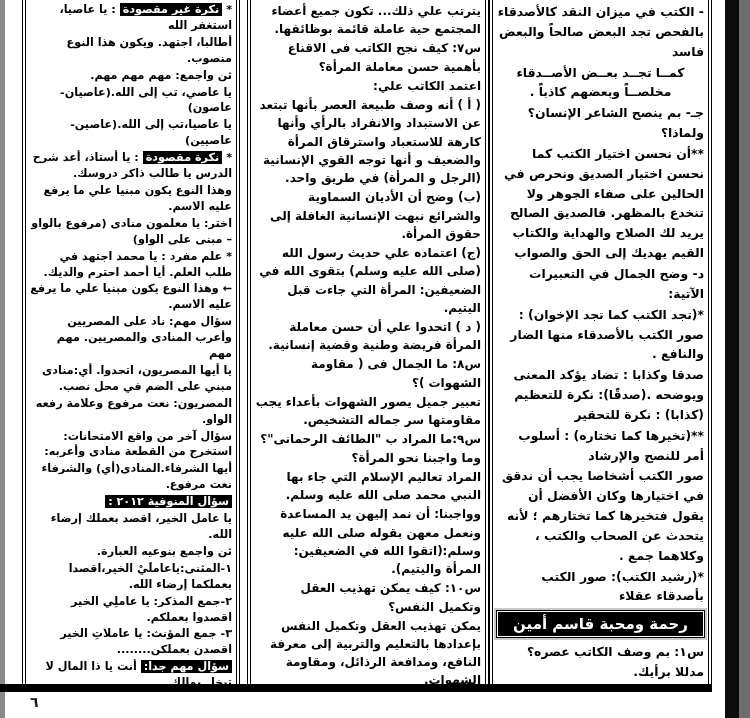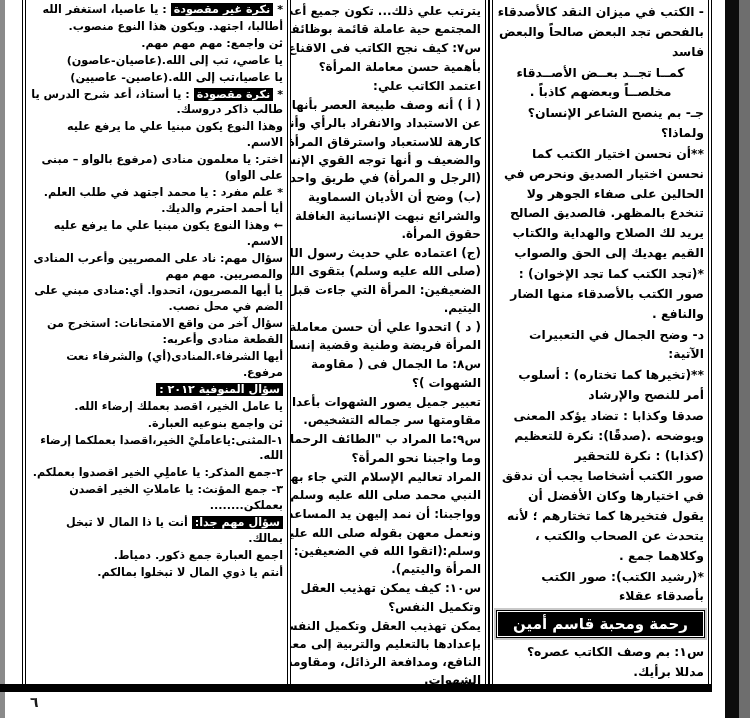--- a/index.html
+++ b/index.html
@@ -11,21 +11,21 @@
   
   .edge-left{position:absolute;left:0;top:0;width:5px;height:718px;background:#8a8a8a;}
   .edge-black{position:absolute;left:725px;top:0;width:14px;height:718px;background:#0c0c0c;}
   .edge-gray{position:absolute;left:739px;top:0;width:11px;height:718px;background:#6e6e6e;}
   
   .col{
     position:absolute;top:0;height:684px;box-sizing:border-box;background:#fff;
     border-left:4px double #000;border-right:4px double #000;
     padding:2px 4px;overflow:hidden;
   }
-  .col-left {left:22px; width:269px;}
+  .col-left {left:22px; width:218px;}
   .col-mid  {left:247px;width:242px;}
   .col-right{left:489px;width:223px;}
   .bottom-rule{position:absolute;left:0;top:684px;width:712px;height:8px;background:#000;}
   .page-number{position:absolute;left:30px;top:694px;font-size:14px;font-weight:bold;color:#1a1a1a;}
   
   .para{color:#000;text-align:right;margin:0 0 1px 0;}
   .col-right .para{font-size:12.4px;line-height:1.6;}
   .col-mid   .para{font-size:12px;  line-height:1.52;}
   .col-left  .para{font-size:11.2px;line-height:1.42;}
   .center{text-align:center;}
@@ -43,24 +43,24 @@
 <body>
 
 <div class="page">
   <div class="edge-left"></div>
 
   <div class="col col-right">
       <div class="para"><span class="s-b">- الكتب في ميزان النقد كالأصدقاء بالفحص تجد البعض صالحاً والبعض فاسد</span></div>
       <div class="para center"><span class="s-b">كمــا تجــد بعــض الأصــدقاء مخلصــاً وبعضهم كاذباً .</span></div>
       <div class="para"><span class="s-bu">جـ- بم ينصح الشاعر الإنسان؟ ولماذا؟</span></div>
       <div class="para"><span class="s-b">**أن نحسن اختيار الكتب كما نحسن اختيار الصديق ونحرص في الحالين على صفاء الجوهر ولا تنخدع بالمظهر. فالصديق الصالح يريد لك الصلاح والهداية والكتاب القيم يهديك إلى الحق والصواب</span></div>
+      <div class="para"><span class="s-bu">د- وضح الجمال في التعبيرات الآتية:</span></div>
       <div class="para"><span class="s-b">*(تجد الكتب كما تجد الإخوان) : صور الكتب بالأصدقاء منها الضار والنافع .</span></div>
-      <div class="para"><span class="s-bu">د- وضح الجمال في التعبيرات الآتية:</span></div>
+      <div class="para"><span class="s-b">صدقا وكذابا : تضاد يؤكد المعنى ويوضحه .(صدقًا): نكرة للتعظيم (كذابا) : نكرة للتحقير</span></div>
       <div class="para"><span class="s-b">**(تخيرها كما تختاره) : أسلوب أمر للنصح والإرشاد</span></div>
-      <div class="para"><span class="s-b">صدقا وكذابا : تضاد يؤكد المعنى ويوضحه .(صدقًا): نكرة للتعظيم (كذابا) : نكرة للتحقير</span></div>
       <div class="para"><span class="s-b">صور الكتب أشخاصا يجب أن ندقق في اختيارها وكان الأفضل أن يقول فتخيرها كما تختارهم ؛ لأنه يتحدث عن الصحاب والكتب ، وكلاهما جمع .</span></div>
       <div class="para"><span class="s-b">*(رشيد الكتب): صور الكتب بأصدقاء عقلاء</span></div>
       <div class="banner"><span>رحمة ومحبة قاسم أمين</span></div>
       <div class="para"><span class="s-bu">س١: بم وصف الكاتب عصره؟ مدللا برأيك.</span></div>
       <div class="para"></div>
     </div>
   <div class="col col-mid">
       <div class="para"><span class="s-b">يترتب علي ذلك... تكون جميع أعضاء المجتمع حية عاملة قائمة بوظائفها.</span></div>
       <div class="para"><span class="s-bu">س٧: كيف نجح الكاتب فى الاقناع بأهمية حسن معاملة المرأة؟</span></div>
       <div class="para"><span class="s-bu">اعتمد الكاتب علي:</span></div>
@@ -82,20 +82,21 @@
       <div class="para"><span class="s-b">ثن واجمع: مهم مهم مهم.</span></div>
       <div class="para"><span class="s-b">يا عاصي، تب إلى الله.(عاصيان-عاصون)</span></div>
       <div class="para"><span class="s-b">يا عاصيا،تب إلى الله.(عاصين- عاصيين)</span></div>
       <div class="para"><span class="s-b">* </span><span class="s-hl">نكرة مقصودة</span><span class="s-b"> : يا أستاذ، أعد شرح الدرس  يا طالب ذاكر دروسك.</span></div>
       <div class="para"><span class="s-b">وهذا النوع يكون مبنيا علي ما يرفع عليه الاسم.</span></div>
       <div class="para"><span class="s-b">اختر: يا معلمون منادى (مرفوع بالواو – مبنى على الواو)</span></div>
       <div class="para"><span class="s-b">* علم مفرد : يا محمد اجتهد في طلب العلم.   أيا أحمد احترم والديك.</span></div>
       <div class="para"><span class="s-b">← وهذا النوع يكون مبنيا علي ما يرفع عليه الاسم.</span></div>
       <div class="para"><span class="s-bu">سؤال مهم:</span><span class="s-b"> ناد على المصريين وأعرب المنادى والمصريين. مهم مهم</span></div>
       <div class="para"><span class="s-b">يا أيها المصريون، اتحدوا. أي:منادى مبني على الضم في محل نصب.</span></div>
+      <div class="para"><span class="s-b">المصريون: نعت مرفوع وعلامة رفعه الواو.</span></div>
       <div class="para"><span class="s-bu">سؤال آخر من واقع الامتحانات:</span><span class="s-b"> استخرج من القطعة منادى وأعربه:</span></div>
       <div class="para"><span class="s-b">أيها الشرفاء.المنادى(أي) والشرفاء نعت مرفوع.</span></div>
       <div class="para"><span class="s-hl">سؤال المنوفية ٢٠١٢ :</span></div>
       <div class="para"><span class="s-b">يا عامل الخير، اقصد بعملك إرضاء الله.</span></div>
       <div class="para"><span class="s-b">ثن واجمع بنوعيه العبارة.</span></div>
       <div class="para"><span class="s-b">١-المثنى:ياعاملَيْ الخير،اقصدا بعملكما إرضاء الله.</span></div>
       <div class="para"><span class="s-b">٢-جمع المذكر: يا عاملِي الخير اقصدوا بعملكم.</span></div>
       <div class="para"><span class="s-b">٣- جمع المؤنث: يا عاملاتِ الخير اقصدن بعملكن........</span></div>
       <div class="para"><span class="s-hl">سؤال مهم جدا:</span><span class="s-b"> أنت يا ذا المال لا تبخل بمالك.</span></div>
       <div class="para"><span class="s-b">اجمع العبارة جمع ذكور. دمياط.</span></div>

